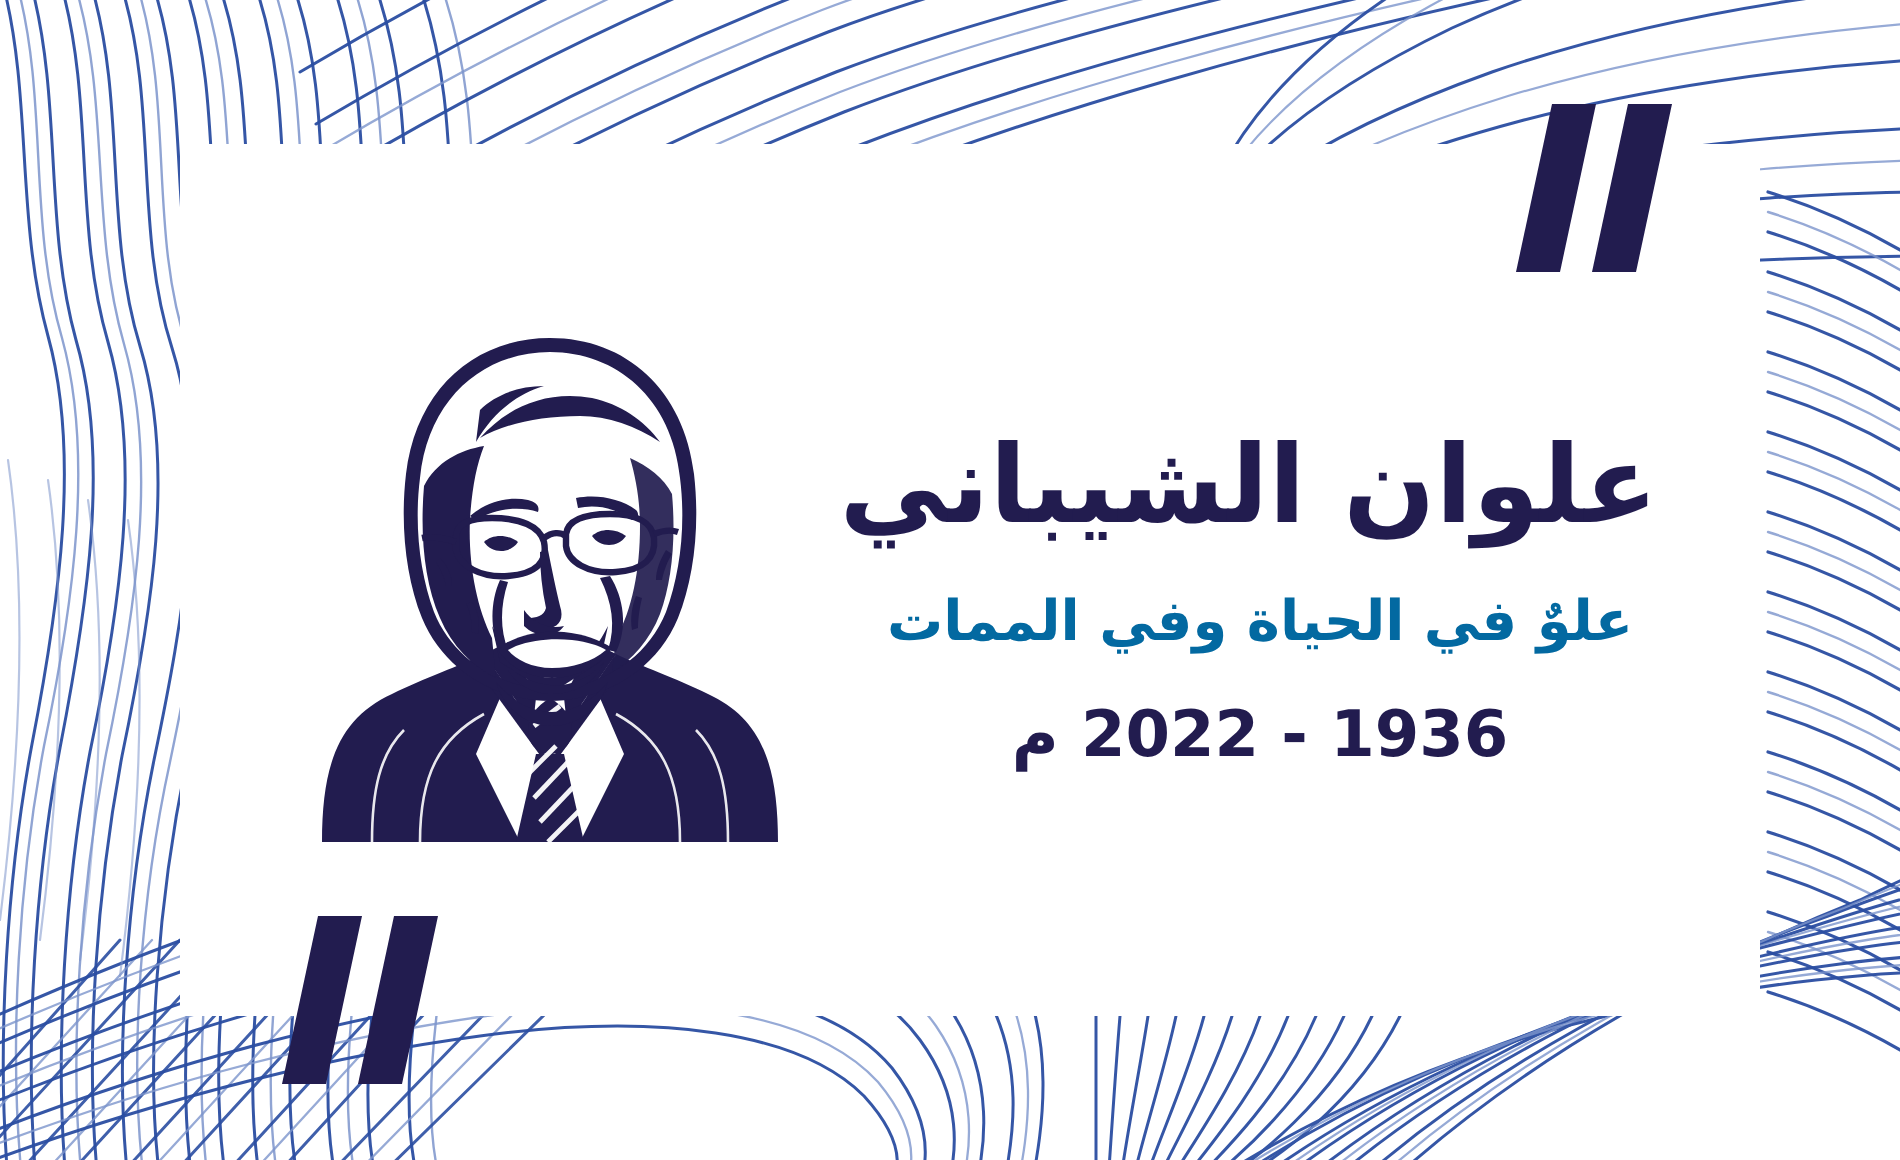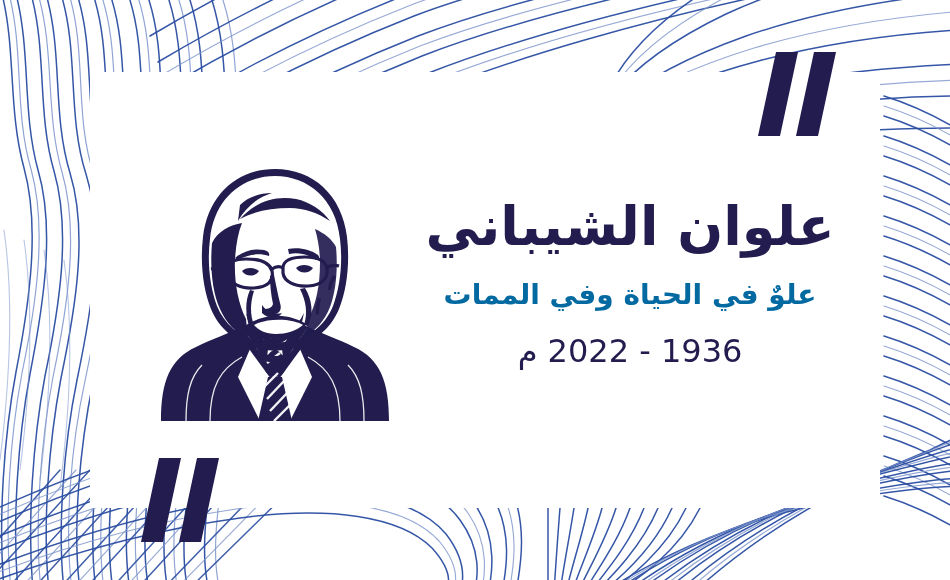--- a/index.html
+++ b/index.html
@@ -60,36 +60,36 @@
     text-align: center;
     direction: rtl;
   }
 
   #memorial-name {
     font-size: 54px;
     font-weight: 700;
     color: #221C4F;
     line-height: 1.18;
     letter-spacing: 0px;
-    margin: 0;
+    margin: 16px;
     white-space: nowrap;
   }
 
   #memorial-tagline {
     font-size: 28px;
     font-weight: 700;
     color: #0369a1;
     line-height: 1.3;
     margin: 18px 0 0 0;
     white-space: nowrap;
   }
 
   #memorial-dates {
     font-size: 32px;
-    font-weight: 400;
+    font-weight: 700;
     color: #221C4F;
     line-height: 1.3;
     margin: 18px 0 12px 0;
     direction: rtl;
     white-space: nowrap;
   }
 
   
   .quote-mark {
     position: absolute;

